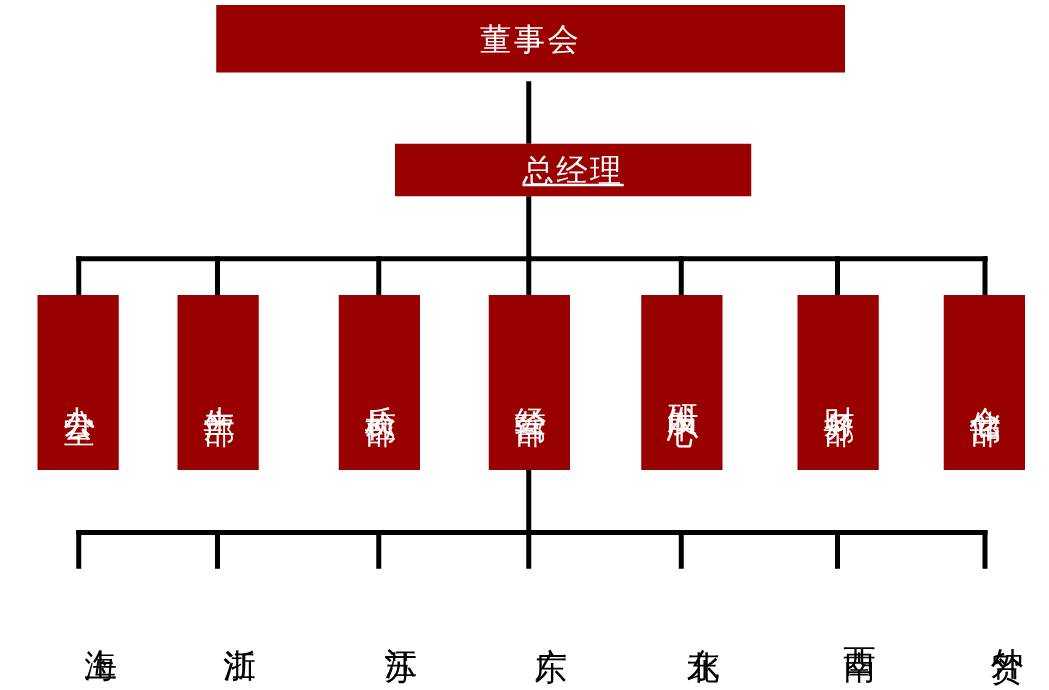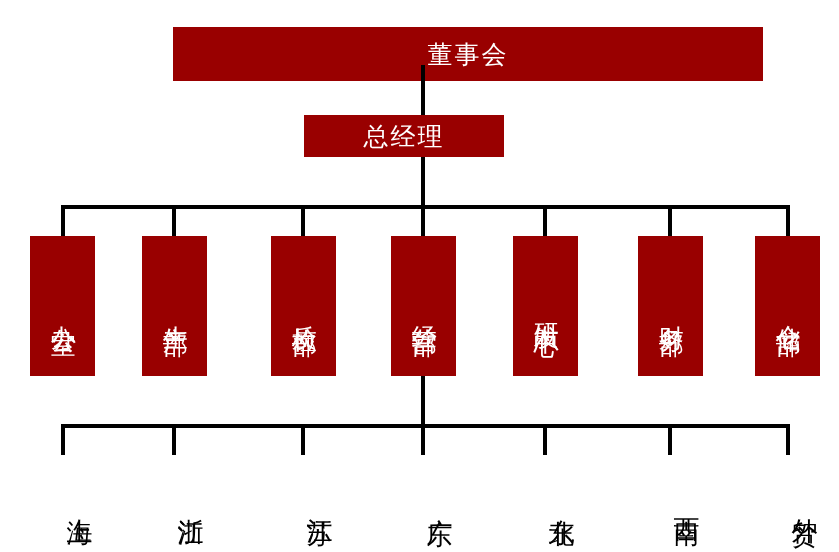--- a/index.html
+++ b/index.html
@@ -61,25 +61,25 @@
     align-items: flex-start;
     justify-content: center;
     white-space: nowrap;
   }
 </style>
 </head>
 <body>
 
 <div id="chart-canvas">
 
-  <div class="node-box horizontal" style="left:173px; top:27px; width:590px; height:54px;">董事会</div>
+  <div class="node-box horizontal" style="left:173px; top:4px; width:503px; height:54px;">董事会</div>
 
   <div class="line line-v" style="left:421px; top:65px; height:50px;"></div>
 
-  <div class="node-box horizontal" style="left:304px; top:115px; width:200px; height:42px;">总经理</div>
+  <div class="node-box horizontal" style="left:316px; top:115px; width:285px; height:42px;text-decoration:underline;">总经理</div>
 
   <div class="line line-v" style="left:421px; top:157px; height:52px;"></div>
 
   <div class="line line-h" style="left:61px; top:205px; width:729px;"></div>
 
   <div class="line line-v" style="left:61px;  top:205px; height:31px;"></div>
   <div class="line line-v" style="left:172px; top:205px; height:31px;"></div>
   <div class="line line-v" style="left:301px; top:205px; height:31px;"></div>
   <div class="line line-v" style="left:421px; top:205px; height:31px;"></div>
   <div class="line line-v" style="left:543px; top:205px; height:31px;"></div>

